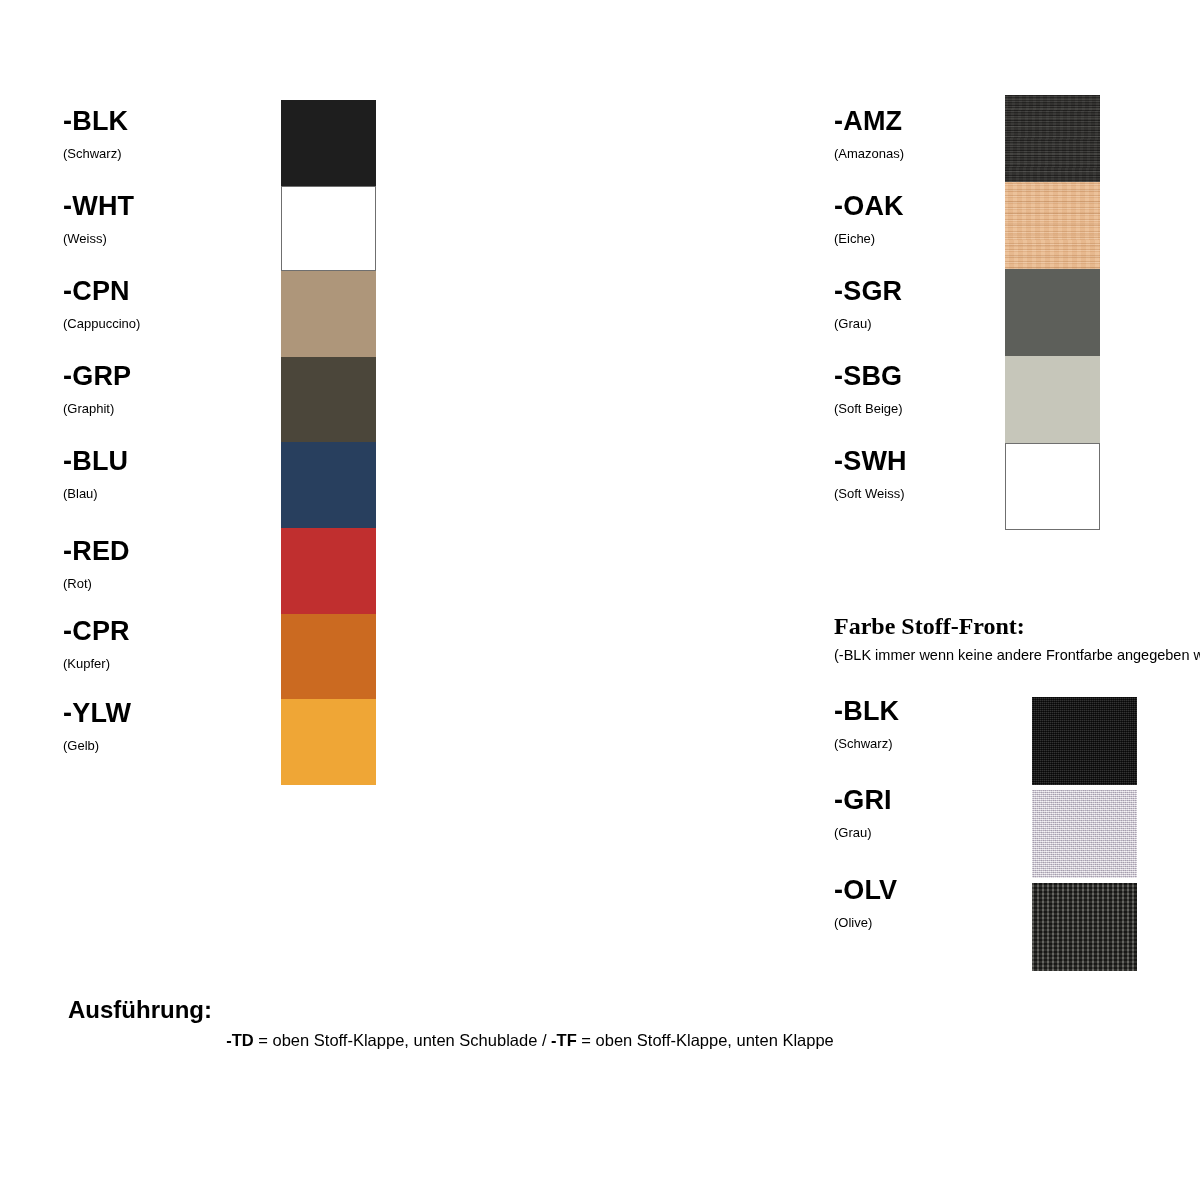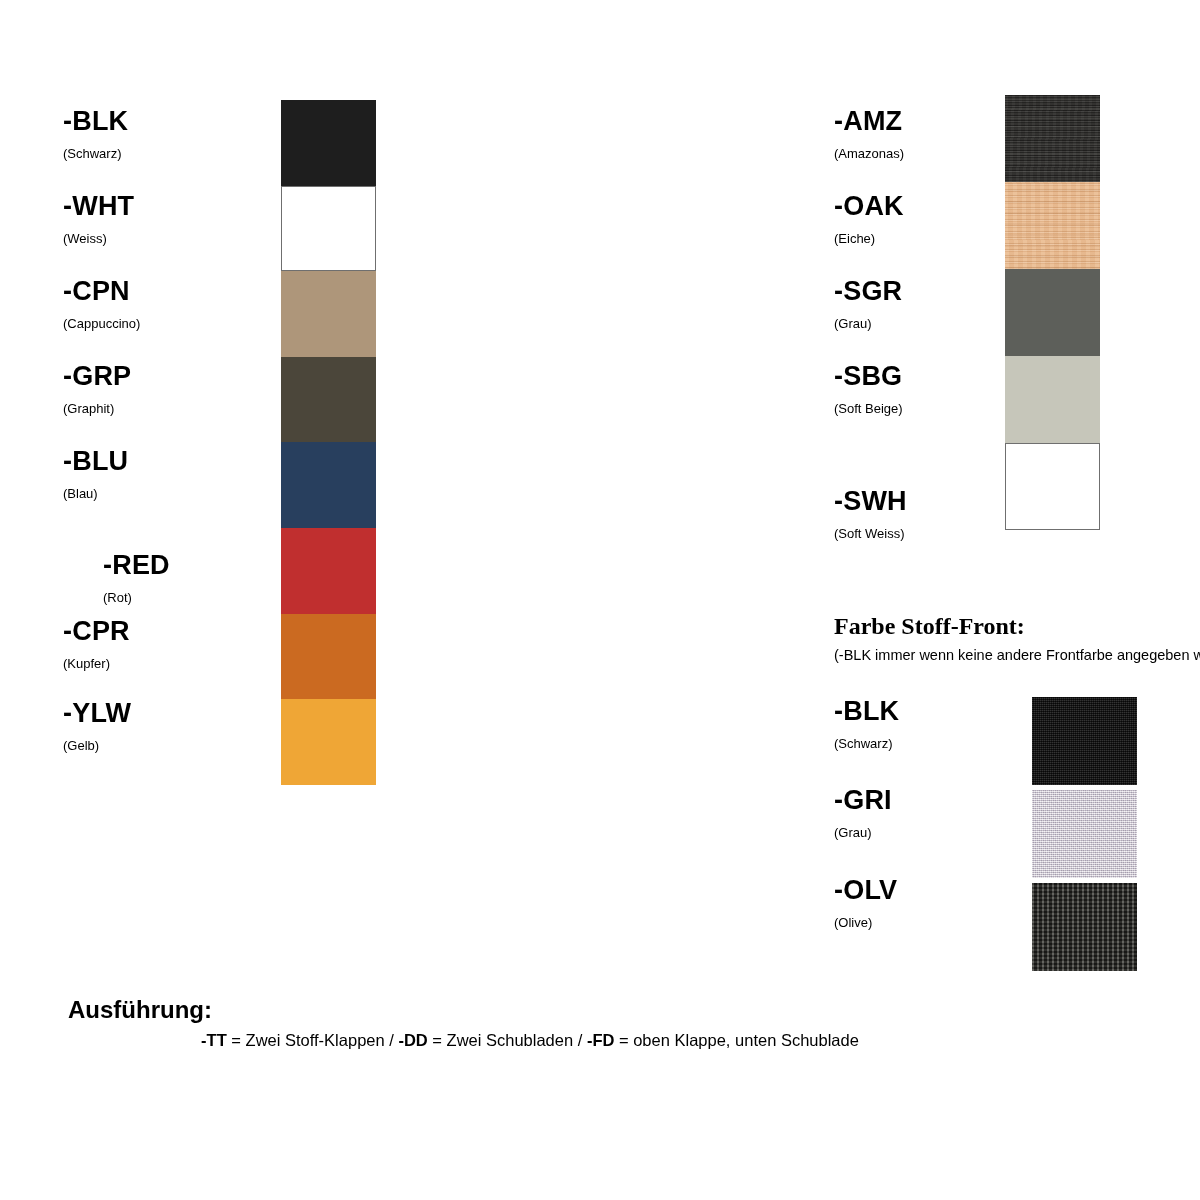--- a/index.html
+++ b/index.html
@@ -194,21 +194,21 @@
       <div class="name">(Cappuccino)</div>
     </div>
     <div class="swatch-label" style="left: 63px; top: 363px;">
       <div class="code">-GRP</div>
       <div class="name">(Graphit)</div>
     </div>
     <div class="swatch-label" style="left: 63px; top: 448px;">
       <div class="code">-BLU</div>
       <div class="name">(Blau)</div>
     </div>
-    <div class="swatch-label" style="left: 63px; top: 552px; margin-left: 40px;">
+    <div class="swatch-label" style="left: 63px; top: 538px;">
       <div class="code">-RED</div>
       <div class="name">(Rot)</div>
     </div>
     <div class="swatch-label" style="left: 63px; top: 618px;">
       <div class="code">-CPR</div>
       <div class="name">(Kupfer)</div>
     </div>
     <div class="swatch-label" style="left: 63px; top: 700px;">
       <div class="code">-YLW</div>
       <div class="name">(Gelb)</div>
@@ -236,21 +236,21 @@
       <div class="name">(Eiche)</div>
     </div>
     <div class="swatch-label" style="left: 834px; top: 278px;">
       <div class="code">-SGR</div>
       <div class="name">(Grau)</div>
     </div>
     <div class="swatch-label" style="left: 834px; top: 363px;">
       <div class="code">-SBG</div>
       <div class="name">(Soft Beige)</div>
     </div>
-    <div class="swatch-label" style="left: 834px; top: 448px; margin-top: 40px;">
+    <div class="swatch-label" style="left: 834px; top: 448px;">
       <div class="code">-SWH</div>
       <div class="name">(Soft Weiss)</div>
     </div>
   </div>
 
 <div class="stack" id="wood-stack">
     <div class="chip tex-wood-dark"></div>
     <div class="chip tex-wood-oak"></div>
     <div class="chip" style="background-color: rgb(93, 95, 90);"></div>
     <div class="chip" style="background-color: rgb(198, 198, 186);"></div>
@@ -275,14 +275,14 @@
     </div>
   </div>
 <div class="stack" id="fabric-stack">
     <div class="chip tex-fabric-black"></div>
     <div class="chip tex-fabric-grey"></div>
     <div class="chip tex-fabric-olive"></div>
   </div>
 
 <div id="execution-heading">Ausführung:</div>
 <div id="execution-lines">
-    <div class="exline"><b>-TT</b><span> = Zwei Stoff-Klappen / </span><b>-DD</b><span> = Zwei Schubladen / </span><b>-FD</b><span> = oben Klappe, unten Schublade</span></div>
+    <div class="exline"><b>-TD</b><span> = oben Stoff-Klappe, unten Schublade / </span><b>-TF</b><span> = oben Stoff-Klappe, unten Klappe</span></div>
   </div>
 
 </body></html>

